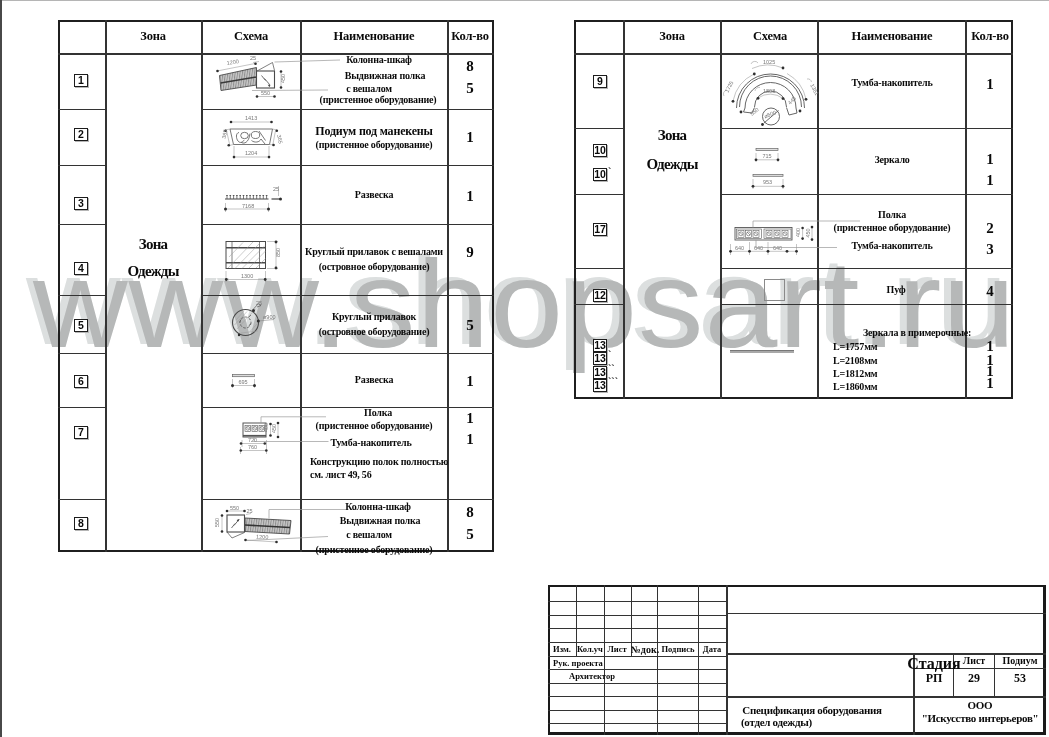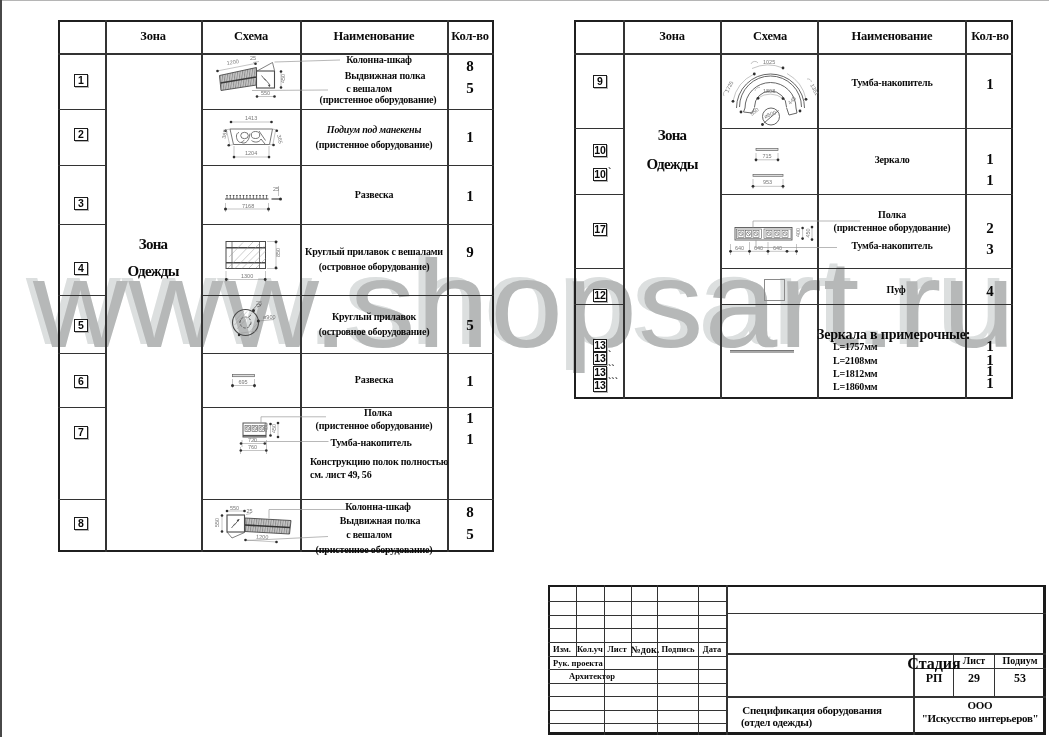--- a/index.html
+++ b/index.html
@@ -89,21 +89,21 @@
 <div class="nb" style="left:74px;top:516.5px;">8</div>
 
 <div class="t c" style="left:379px;top:54px;font-size:10px;letter-spacing:-0.2px;">Колонна-шкаф</div>
 <div class="t c" style="left:385px;top:69.5px;font-size:10px;letter-spacing:-0.2px;">Выдвижная полка</div>
 <div class="t c" style="left:369px;top:83px;font-size:10px;letter-spacing:-0.2px;">с вешалом</div>
 <div class="t c" style="left:378px;top:94px;font-size:10px;letter-spacing:-0.2px;">(пристенное оборудование)</div>
 
 <div class="qty" style="left:470px;top:58px;">8</div>
 <div class="qty" style="left:470px;top:80px;">5</div>
 
-<div class="t c" style="left:374px;top:124px;font-size:10px;letter-spacing:-0.2px;font-style:italic;">Подиум под манекены</div>
+<div class="t c" style="left:374px;top:124px;font-size:12px;letter-spacing:-0.2px;">Подиум под манекены</div>
 <div class="t c" style="left:374px;top:139px;font-size:10px;letter-spacing:-0.2px;">(пристенное оборудование)</div>
 
 <div class="qty" style="left:470px;top:129px;">1</div>
 
 <div class="t c" style="left:374px;top:189px;font-size:10px;letter-spacing:-0.2px;">Развеска</div>
 
 <div class="qty" style="left:470px;top:188px;">1</div>
 
 <div class="t c" style="left:374px;top:246px;font-size:10px;letter-spacing:-0.2px;">Круглый прилавок с вешалами</div>
 <div class="t c" style="left:374px;top:261px;font-size:10px;letter-spacing:-0.2px;">(островное оборудование)</div>
@@ -206,21 +206,21 @@
 <div class="t c" style="left:892px;top:222px;font-size:10px;letter-spacing:-0.2px;">(пристенное оборудование)</div>
 <div class="t c" style="left:892px;top:240px;font-size:10px;letter-spacing:-0.2px;">Тумба-накопитель</div>
 
 <div class="qty" style="left:990px;top:220px;">2</div>
 <div class="qty" style="left:990px;top:240.5px;">3</div>
 
 <div class="t c" style="left:896px;top:284px;font-size:10px;letter-spacing:-0.2px;">Пуф</div>
 
 <div class="qty" style="left:990px;top:283px;">4</div>
 
-<div class="t" style="left:817px;top:327px;font-size:14px;letter-spacing:-0.2px;">Зеркала в примерочные:</div>
+<div class="t" style="left:863px;top:327px;font-size:10px;letter-spacing:-0.2px;">Зеркала в примерочные:</div>
 <div class="t" style="left:833px;top:341px;font-size:10px;letter-spacing:-0.2px;">L=1757мм</div>
 <div class="t" style="left:833px;top:355px;font-size:10px;letter-spacing:-0.2px;">L=2108мм</div>
 <div class="t" style="left:833px;top:368px;font-size:10px;letter-spacing:-0.2px;">L=1812мм</div>
 <div class="t" style="left:833px;top:381px;font-size:10px;letter-spacing:-0.2px;">L=1860мм</div>
 
 <div class="qty" style="left:990px;top:337.5px;">1</div>
 <div class="qty" style="left:990px;top:352px;">1</div>
 <div class="qty" style="left:990px;top:362.5px;">1</div>
 <div class="qty" style="left:990px;top:375px;">1</div>
 

